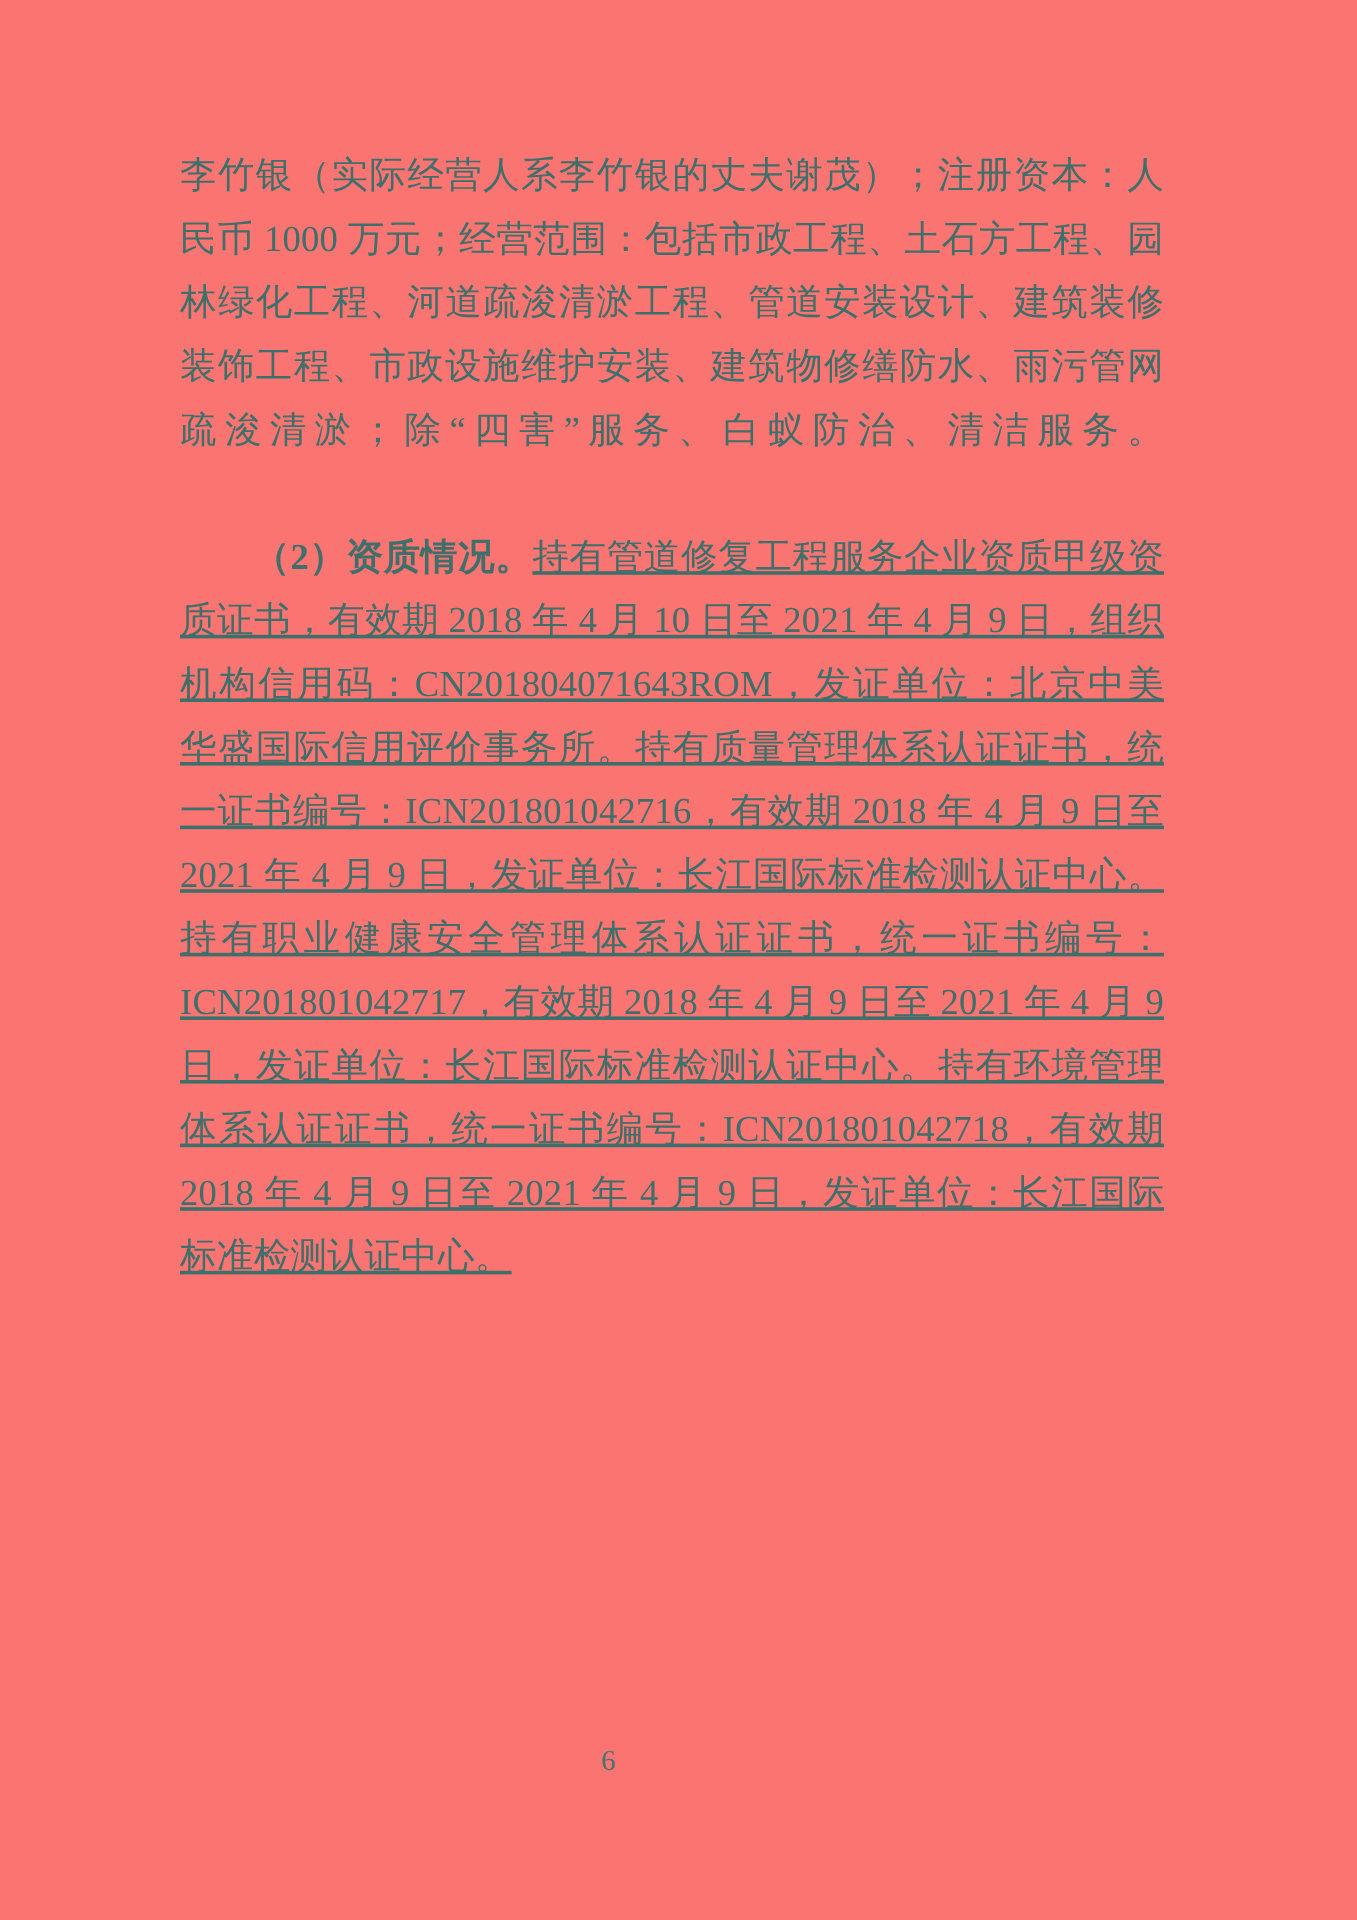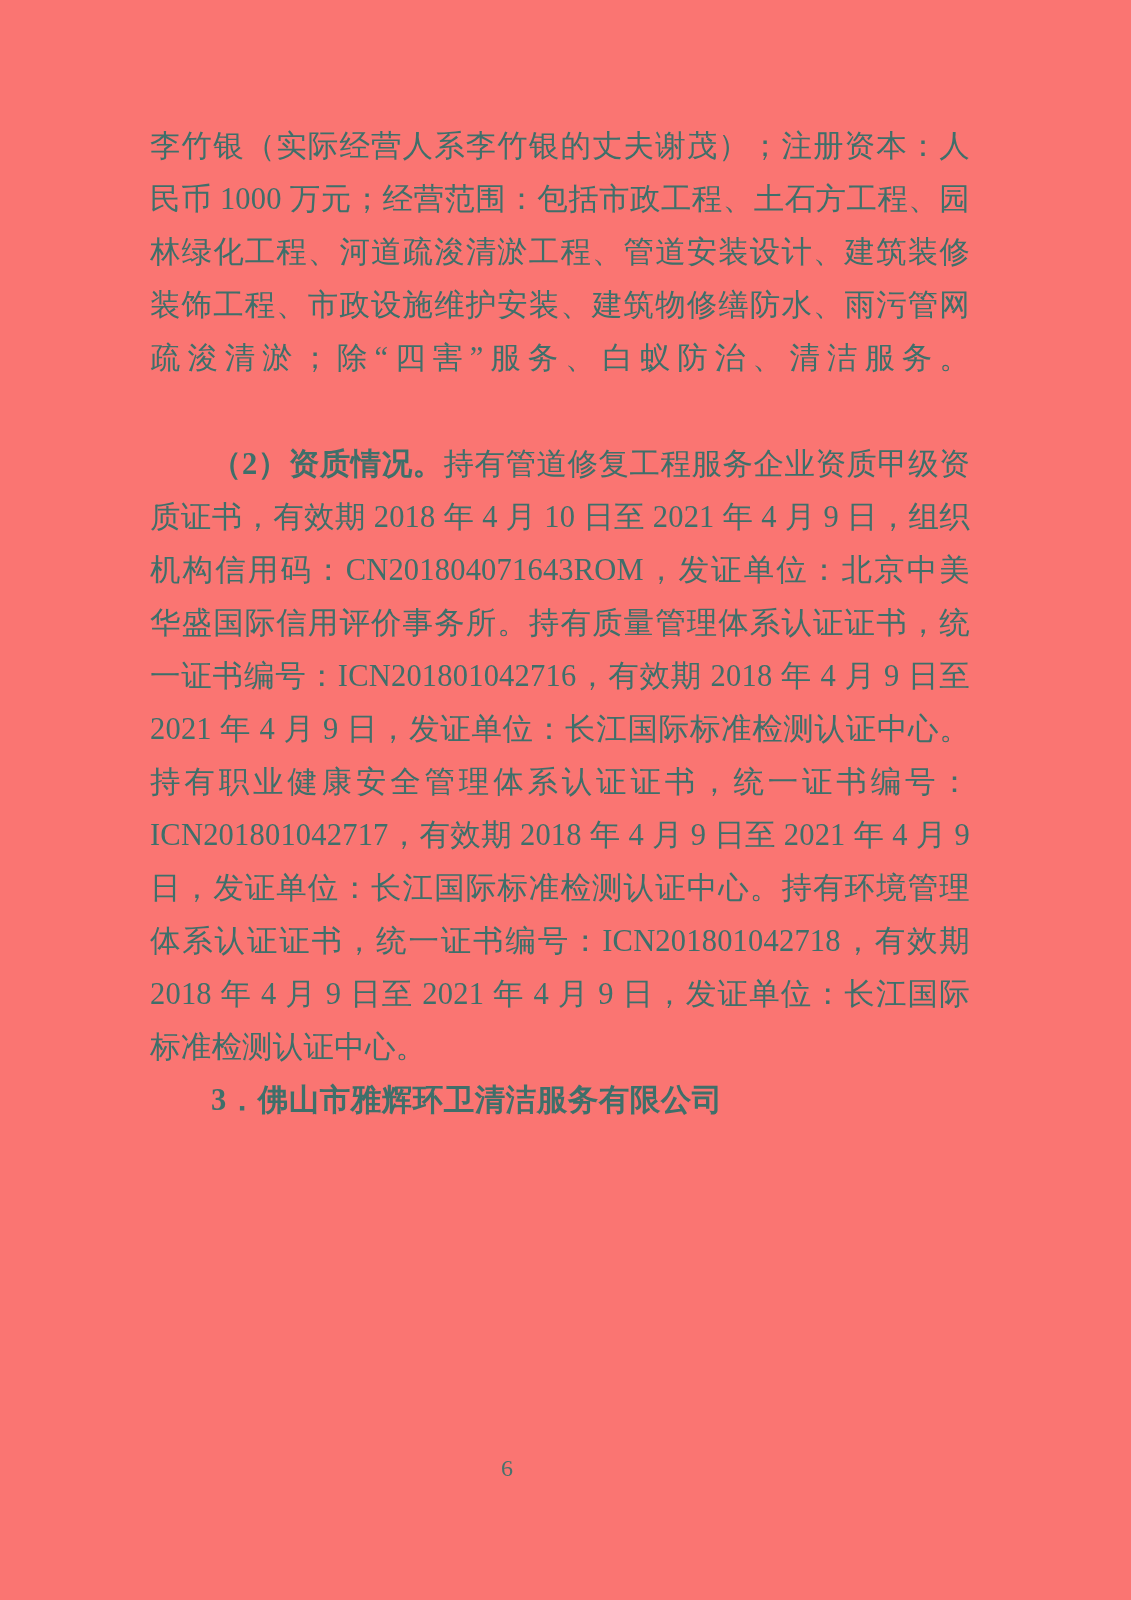--- a/index.html
+++ b/index.html
@@ -45,20 +45,21 @@
     text-indent: 61px;
     color: #3f6f6a;
     letter-spacing: 0.5px;
   }
   .b {
     font-weight: bold;
     margin-top: 20px;
   }
   .spaced {
     letter-spacing: 0.2px;
+    text-decoration: underline;
   }
   .page-number {
     position: absolute;
     left: 0;
     right: 0;
     top: 1455px;
     text-align: center;
     font-size: 24px;
     color: #47726d;
     font-family: "Liberation Serif", "DejaVu Serif", serif;
@@ -76,19 +77,18 @@
 </head>
 <body>
 
 <div class="page">
   <div class="doc-body">
 
     <p class="para"><span>李竹银（实际经营人系李竹银的丈夫谢茂）；注册资本：人民币 1000 万元；经营范围：包括市政工程、土石方工程、园林绿化工程、河道疏浚清淤工程、管道安装设计、建筑装修装饰工程、市政设施维护安装、建筑物修缮防水、雨污管网疏浚清淤；除“四害”服务、白蚁防治、清洁服务。</span></p>
 
     <p class="para indent nostretch"><span class="b">（2）资质情况。</span><span class="spaced">持有管道修复工程服务企业资质甲级资质证书，有效期 2018 年 4 月 10 日至 2021 年 4 月 9 日，组织机构信用码：CN201804071643ROM，发证单位：北京中美华盛国际信用评价事务所。持有质量管理体系认证证书，统一证书编号：ICN201801042716，有效期 2018 年 4 月 9 日至 2021 年 4 月 9 日，发证单位：长江国际标准检测认证中心。持有职业健康安全管理体系认证证书，统一证书编号：ICN201801042717，有效期 2018 年 4 月 9 日至 2021 年 4 月 9 日，发证单位：长江国际标准检测认证中心。持有环境管理体系认证证书，统一证书编号：ICN201801042718，有效期 2018 年 4 月 9 日至 2021 年 4 月 9 日，发证单位：长江国际标准检测认证中心。</span></p>
 
-    <p class="heading"><span>3．佛山市雅辉环卫清洁服务有限公司</span></p>
 
 
   </div>
 
   <div class="page-number">6</div>
 </div>
 
 </body></html>

